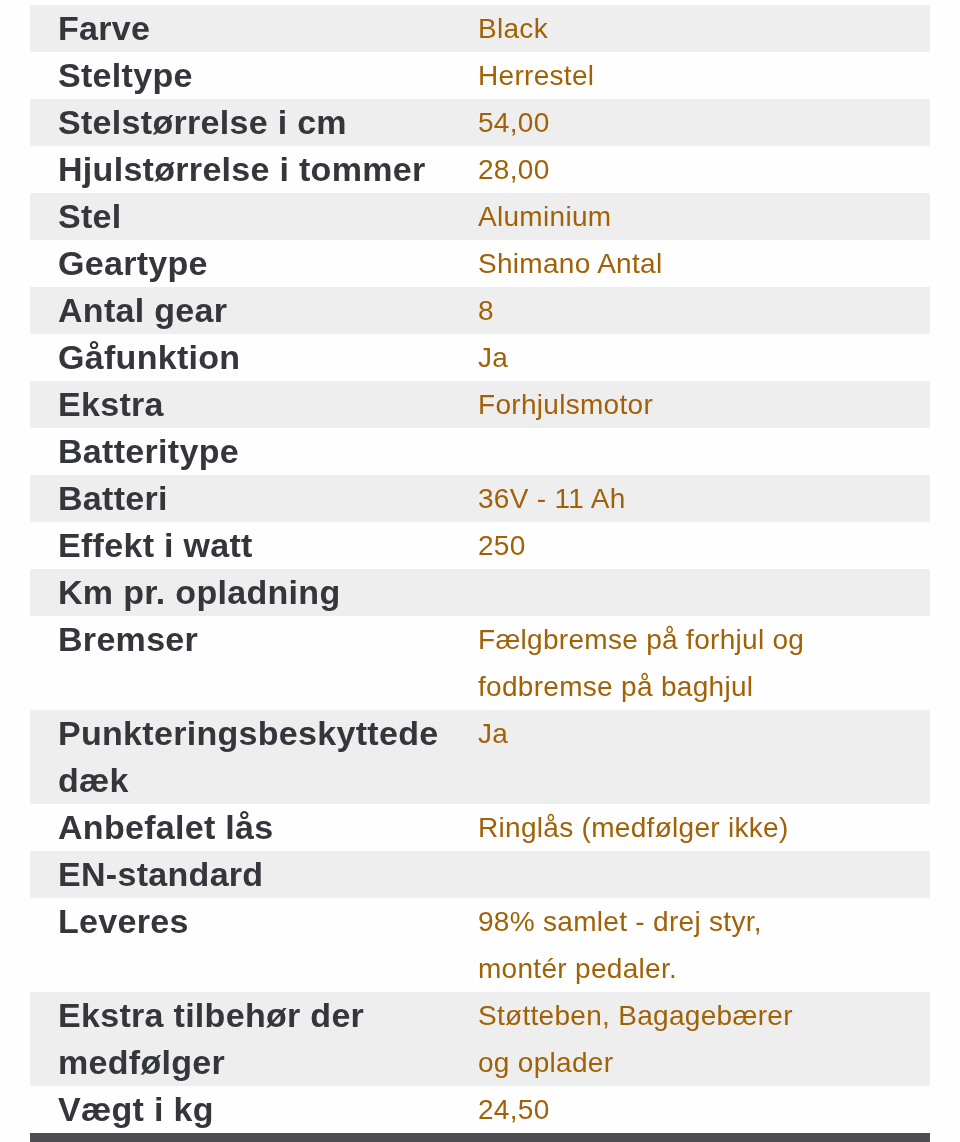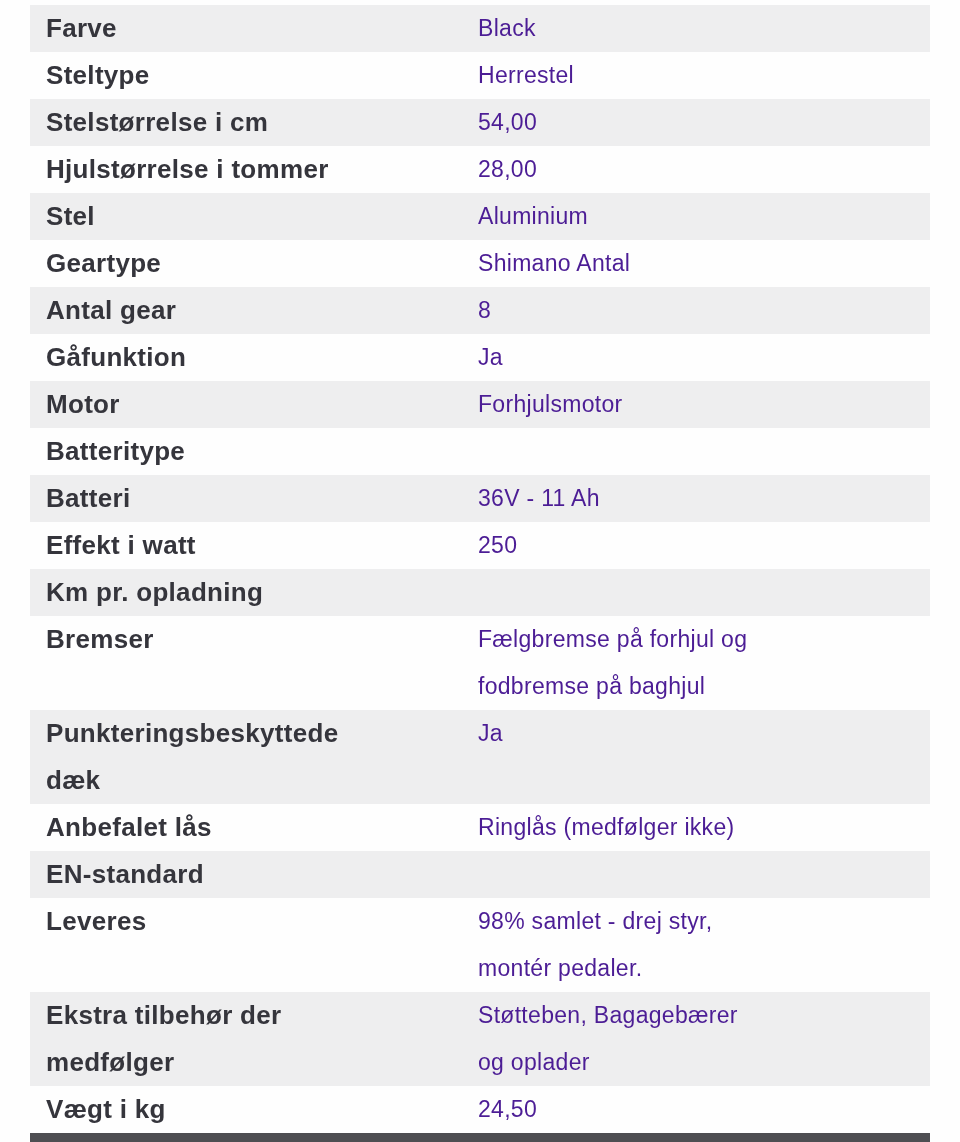--- a/index.html
+++ b/index.html
@@ -20,37 +20,37 @@
     display: flex;
     align-items: flex-start;
     min-height: 47px;
   }
   .spec-row.striped {
     background: #eeeeef;
   }
   .spec-label {
     flex: 0 0 448px;
     box-sizing: border-box;
-    padding-left: 16px;
+    padding-left: 28px;
     padding-right: 24px;
-    font-size: 26px;
+    font-size: 34px;
     font-weight: bold;
     line-height: 47px;
     color: #35353c;
     letter-spacing: 0.3px;
     white-space: pre-line;
   }
   .spec-value {
     flex: 1;
     box-sizing: border-box;
     padding-right: 8px;
-    font-size: 23px;
+    font-size: 28px;
     font-weight: normal;
     line-height: 47px;
-    color: #4c1d95;
+    color: #a16207;
     letter-spacing: 0.3px;
     white-space: pre-line;
   }
   .bottom-bar {
     margin: 0 30px;
     height: 14px;
     background: #4e4e52;
   }
 </style>
 </head>
@@ -91,21 +91,21 @@
     <div class="spec-label">Antal gear</div>
     <div class="spec-value">8</div>
   </div>
 
   <div class="spec-row">
     <div class="spec-label">Gåfunktion</div>
     <div class="spec-value">Ja</div>
   </div>
 
   <div class="spec-row striped">
-    <div class="spec-label">Motor</div>
+    <div class="spec-label">Ekstra</div>
     <div class="spec-value">Forhjulsmotor</div>
   </div>
 
   <div class="spec-row">
     <div class="spec-label">Batteritype</div>
   </div>
 
   <div class="spec-row striped">
     <div class="spec-label">Batteri</div>
     <div class="spec-value">36V - 11 Ah</div>

